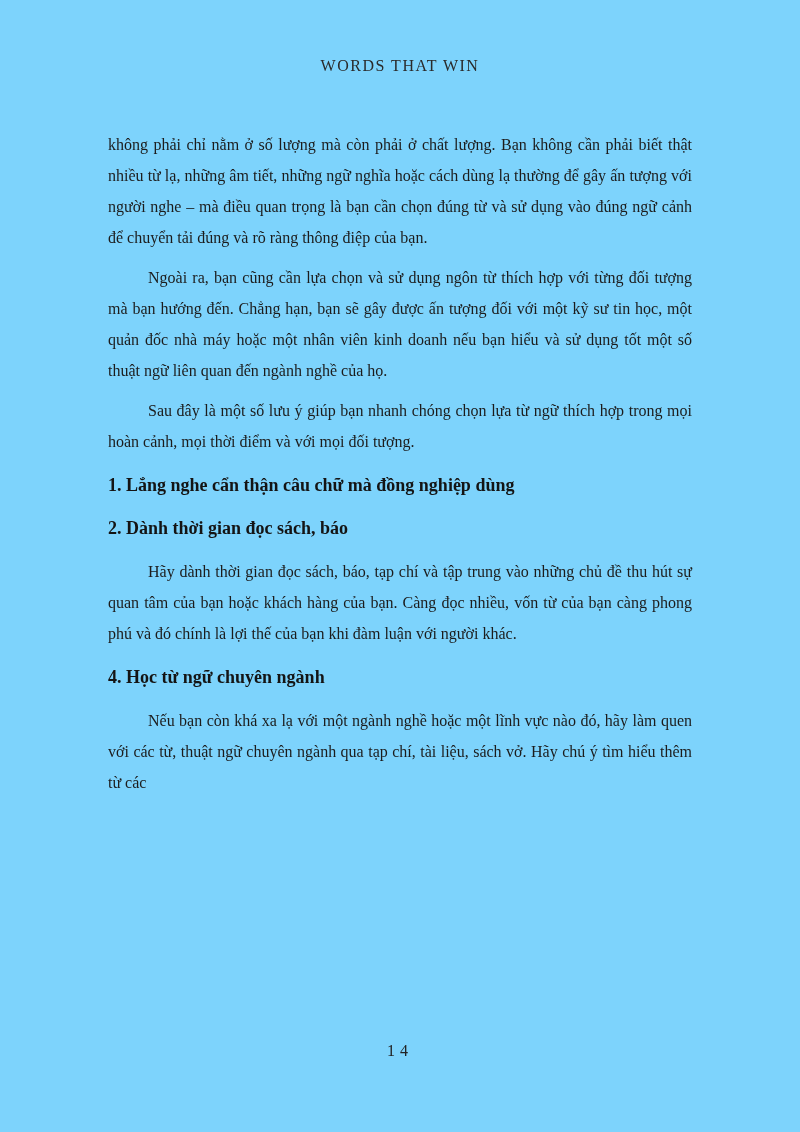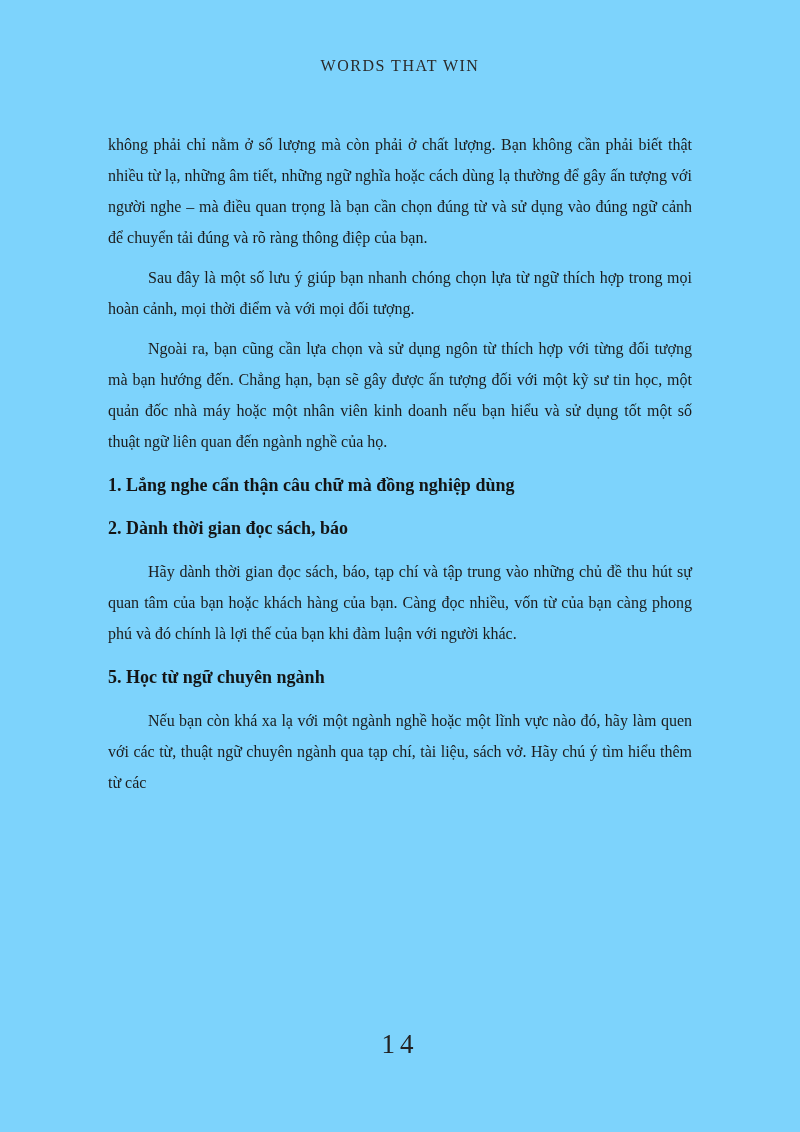--- a/index.html
+++ b/index.html
@@ -48,48 +48,48 @@
     margin-bottom: 13px;
     text-align: left;
   }
   .italic { font-style: italic; }
   .page-number {
     position: absolute;
     bottom: 72px;
     left: 0;
     width: 100%;
     text-align: center;
-    font-size: 27px;
+    font-size: 16px;
     letter-spacing: 5px;
     color: #222222;
   }
 </style>
 </head>
 <body>
 
 <div class="page">
 
   <div class="running-header">WORDS THAT WIN</div>
 
   <main class="text-area">
 
     <p class="para no-indent">không phải chỉ nằm ở số lượng mà còn phải ở chất lượng. Bạn không cần phải biết thật nhiều từ lạ, những âm tiết, những ngữ nghĩa hoặc cách dùng lạ thường để gây ấn tượng với người nghe – mà điều quan trọng là bạn cần chọn đúng từ và sử dụng vào đúng ngữ cảnh để chuyển tải đúng và rõ ràng thông điệp của bạn.</p>
 
+    <p class="para">Ngoài ra, bạn cũng cần lựa chọn và sử dụng ngôn từ thích hợp với từng đối tượng mà bạn hướng đến. Chẳng hạn, bạn sẽ gây được ấn tượng đối với một kỹ sư tin học, một quản đốc nhà máy hoặc một nhân viên kinh doanh nếu bạn hiểu và sử dụng tốt một số thuật ngữ liên quan đến ngành nghề của họ.</p>
+
     <p class="para">Sau đây là một số lưu ý giúp bạn nhanh chóng chọn lựa từ ngữ thích hợp trong mọi hoàn cảnh, mọi thời điểm và với mọi đối tượng.</p>
-
-    <p class="para">Ngoài ra, bạn cũng cần lựa chọn và sử dụng ngôn từ thích hợp với từng đối tượng mà bạn hướng đến. Chẳng hạn, bạn sẽ gây được ấn tượng đối với một kỹ sư tin học, một quản đốc nhà máy hoặc một nhân viên kinh doanh nếu bạn hiểu và sử dụng tốt một số thuật ngữ liên quan đến ngành nghề của họ.</p>
 
     <h2 class="heading">1. Lắng nghe cẩn thận câu chữ mà đồng nghiệp dùng</h2>
 
 
     <h2 class="heading">2. Dành thời gian đọc sách, báo</h2>
 
     <p class="para">Hãy dành thời gian đọc sách, báo, tạp chí và tập trung vào những chủ đề thu hút sự quan tâm của bạn hoặc khách hàng của bạn. Càng đọc nhiều, vốn từ của bạn càng phong phú và đó chính là lợi thế của bạn khi đàm luận với người khác.</p>
 
-    <h2 class="heading">5. Học từ ngữ chuyên ngành</h2>
+    <h2 class="heading">4. Học từ ngữ chuyên ngành</h2>
 
     <p class="para">Nếu bạn còn khá xa lạ với một ngành nghề hoặc một lĩnh vực nào đó, hãy làm quen với các từ, thuật ngữ chuyên ngành qua tạp chí, tài liệu, sách vở. Hãy chú ý tìm hiểu thêm từ các</p>
 
   </main>
 
   <div class="page-number">14</div>
 
 </div>
 
 </body></html>

